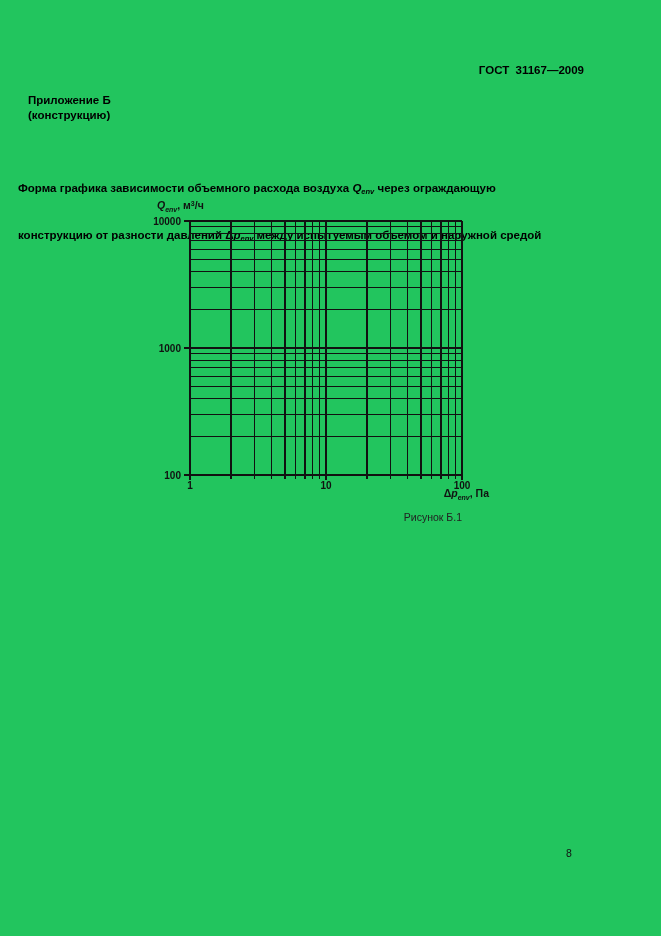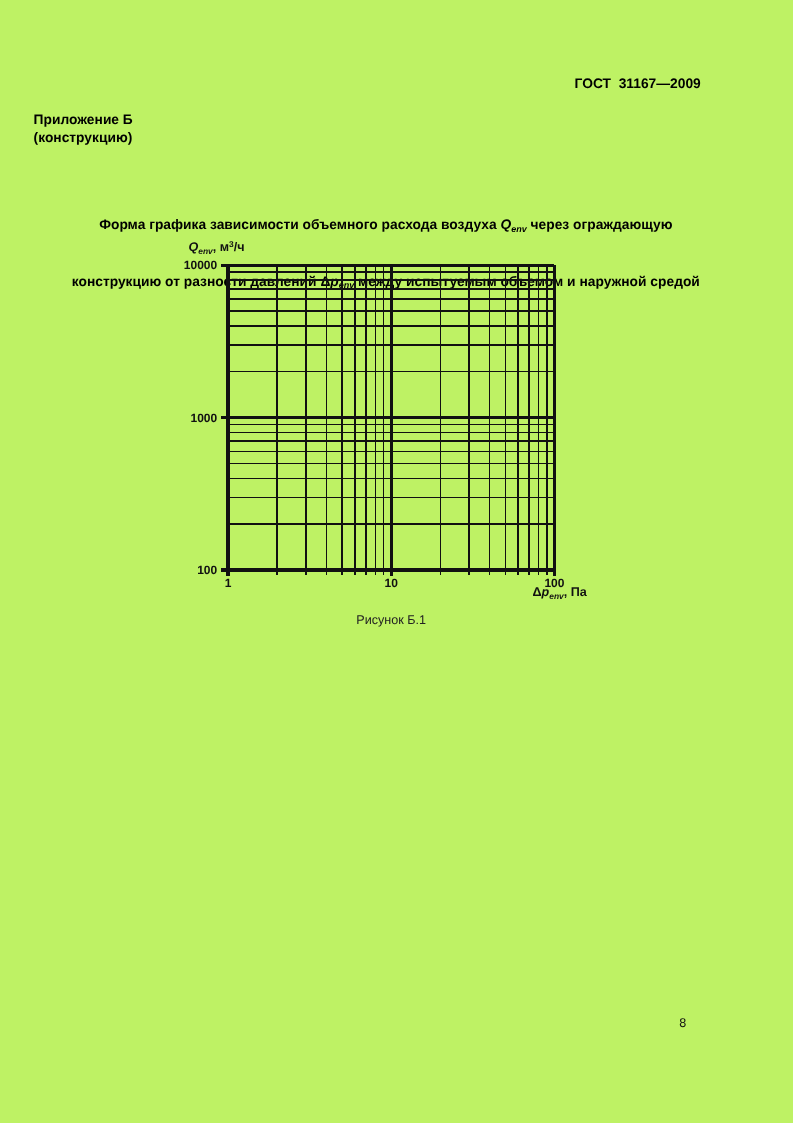--- a/index.html
+++ b/index.html
@@ -1,48 +1,48 @@
 <!DOCTYPE html>
 <html><head>
 <meta charset="utf-8">
 <style>
   html,body{margin:0;padding:0;background:#ffffff;}
   .page{
     position:relative;
     width:661px;height:936px;
-    background:#bef264;
+    background:#22c55e;
     font-family:"Liberation Sans",sans-serif;
     color:#000;
     overflow:hidden;
     outline:1px solid #d8d8d8;
   }
   .doc-header{
     position:absolute;top:64px;right:77px;
     font-size:11.5px;font-weight:700;white-space:pre;
   }
   .appendix{
     position:absolute;top:93px;left:0;width:642px;
     text-align:left;font-size:11.5px;font-weight:700;line-height:14.5px;margin-left:28px;
   }
   .figure-title{
     position:absolute;top:150px;left:18px;width:607px;
-    text-align:center;font-size:11.5px;font-weight:700;line-height:15.5px;
+    text-align:left;font-size:11.5px;font-weight:700;line-height:15.5px;
     white-space:pre-wrap;
   }
   .figure-title .sym{font-style:italic;}
   .figure-title sub{
     font-size:7.5px;font-style:italic;vertical-align:-2px;line-height:0;
   }
   .chart-svg{
     position:absolute;left:130px;top:190px;width:420px;height:330px;
     font-family:"Liberation Sans",sans-serif;
   }
   .figure-caption{
     position:absolute;top:511px;left:190px;width:272px;
-    text-align:center;font-size:10.5px;font-weight:400;color:#222;
+    text-align:right;font-size:10.5px;font-weight:400;color:#222;
   }
   .page-number{
     position:absolute;top:847px;left:566px;
     font-size:10.5px;color:#111;
   }
 </style>
 </head>
 <body>
 
 <div class="page">

